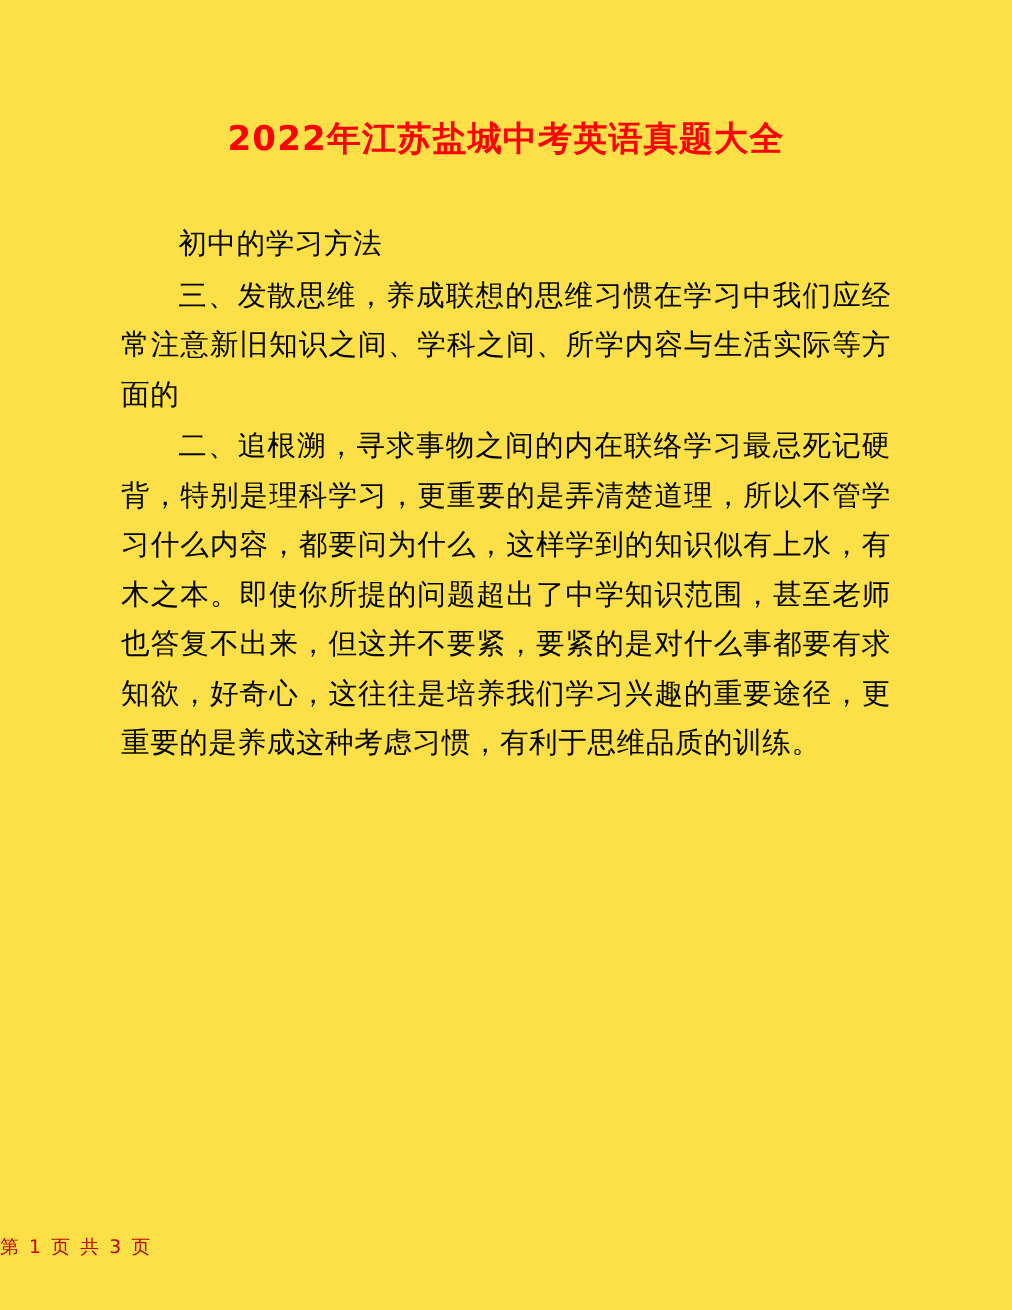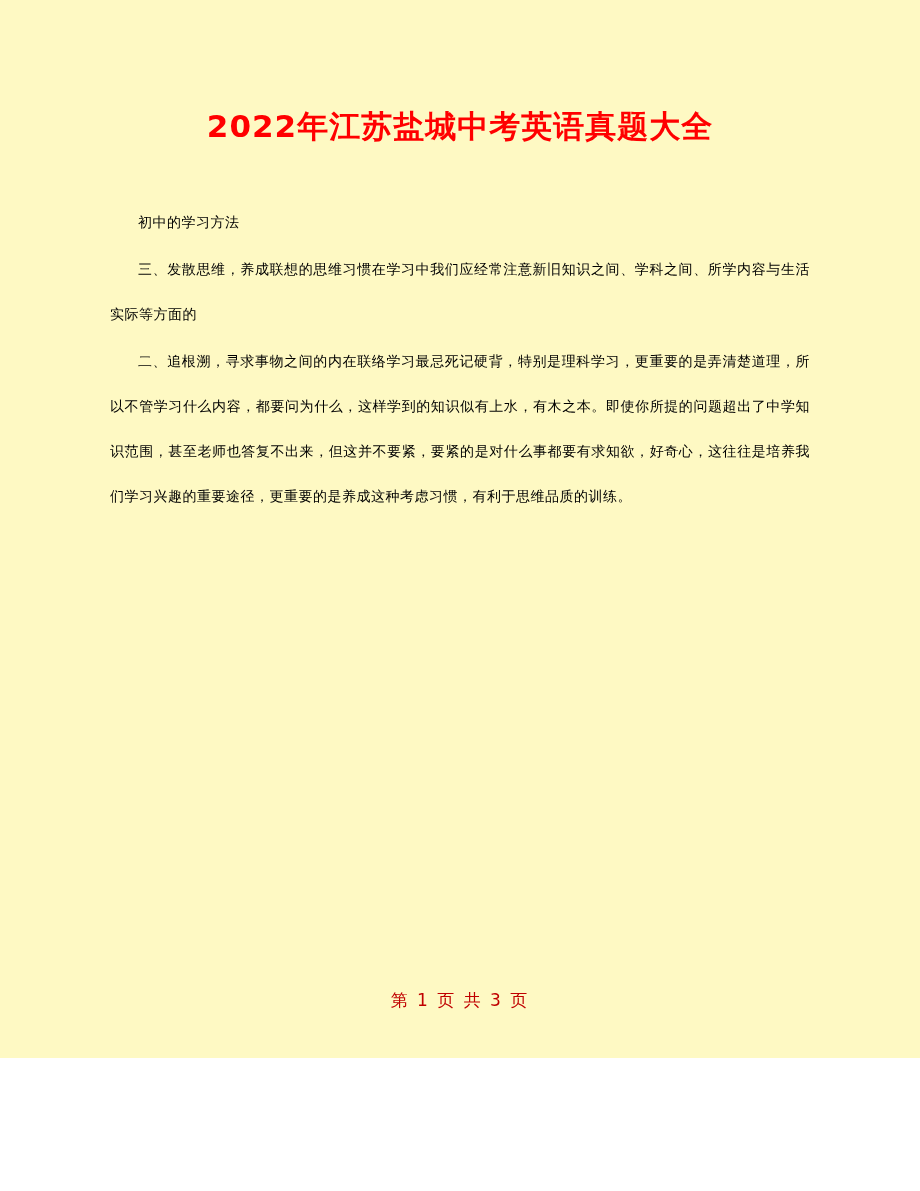--- a/index.html
+++ b/index.html
@@ -3,22 +3,22 @@
 <meta charset="utf-8">
 <style>
   html, body {
     margin: 0;
     padding: 0;
     background: #ffffff;
   }
   .page {
     position: relative;
     width: 920px;
-    height: 1058px;
-    background: #fef9c3;
+    height: 1191px;
+    background: #fde047;
     box-sizing: border-box;
     font-family: "DejaVu Sans", sans-serif;
     overflow: hidden;
   }
   .doc-title {
     position: absolute;
     top: 104px;
     left: 0;
     width: 920px;
     text-align: center;
@@ -30,35 +30,35 @@
     line-height: 44px;
   }
   .body-area {
     position: absolute;
     top: 200px;
     left: 110px;
     width: 700px;
   }
   .para {
     font-family: "DejaVu Sans", sans-serif;
-    font-size: 14px;
+    font-size: 26px;
     color: #000000;
     line-height: 45px;
     text-align: justify;
     text-justify: inter-ideograph;
     text-indent: 2em;
     margin: 0 0 2px 0;
     letter-spacing: 0.5px;
   }
   .footer {
     position: absolute;
     bottom: 46px;
     left: 0;
     width: 920px;
-    text-align: center;
+    text-align: left;
     font-family: "DejaVu Sans", sans-serif;
     font-size: 17px;
     color: #c00000;
     letter-spacing: 2px;
   }
 </style>
 </head>
 <body>
 
 <div class="page">

